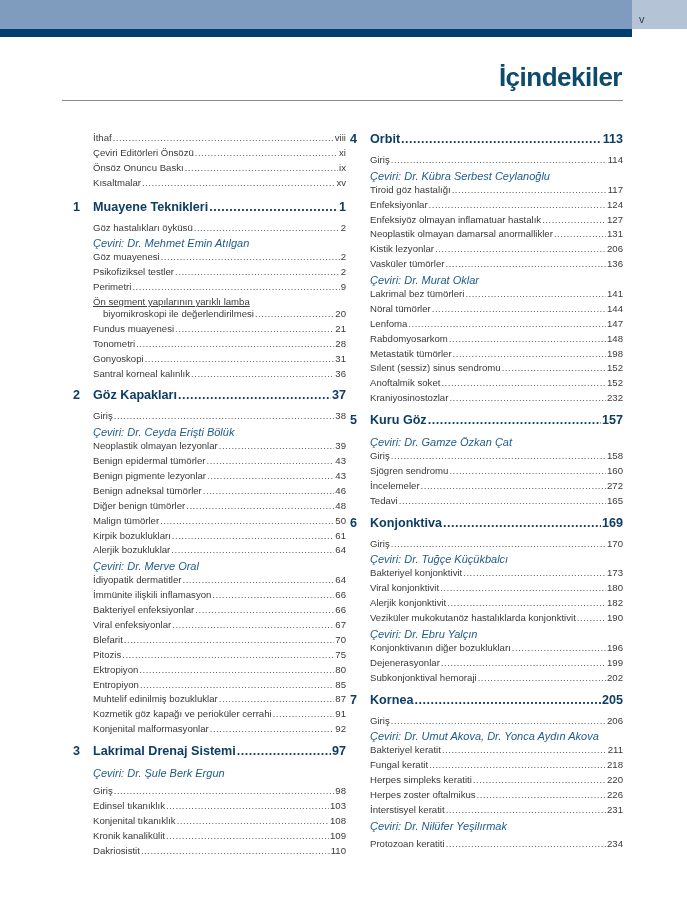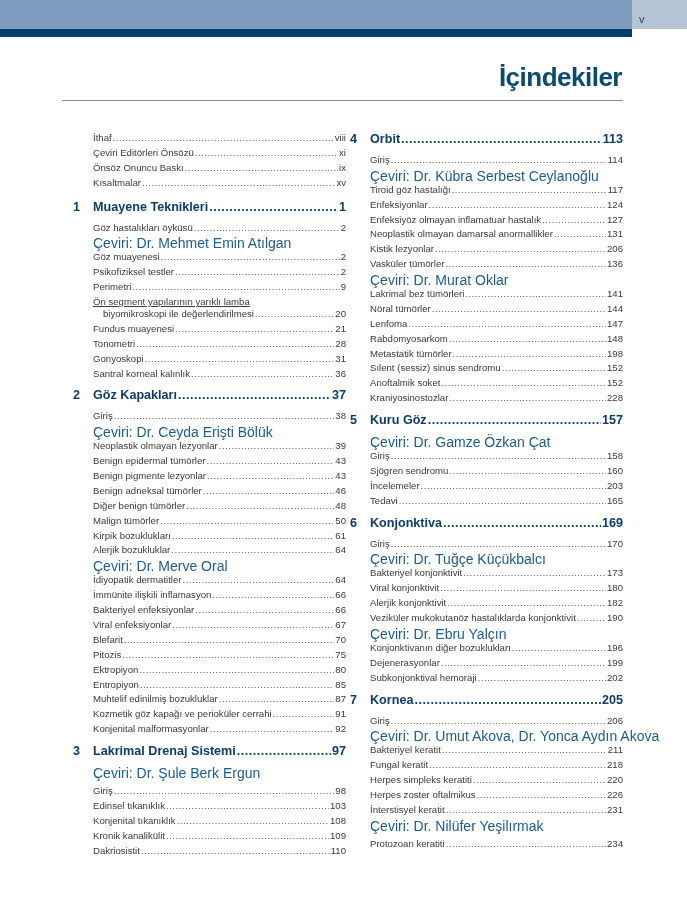--- a/index.html
+++ b/index.html
@@ -19,21 +19,21 @@
   .col-right { left: 350px; }
 
   .entry { position: relative; display: flex; align-items: baseline; height: 14.9px; font-size: 9.6px; margin-left: 20px; white-space: nowrap; }
   .entry .lbl { flex: 0 0 auto; }
   .entry .dots { flex: 1 1 auto; overflow: hidden; color: #555; letter-spacing: 0.5px; margin: 0 1px; }
   .entry .dots::before { content: "................................................................................................................................................................................"; }
   .entry .pg { flex: 0 0 auto; }
   .entry.wrap1 { height: 12px; text-decoration: underline; }
   .entry.wrap2 .lbl { padding-left: 10px; }
 
-  .trans { height: 14.9px; font-size: 14px; color: #1f5b8a; margin-left: 20px; line-height: 14.9px; white-space: nowrap; }
+  .trans { height: 14.9px; font-size: 11px; font-style: italic; color: #1f5b8a; margin-left: 20px; line-height: 14.9px; white-space: nowrap; }
   .trans.gap-after { margin-bottom: 4px; }
 
   .chapter { display: flex; align-items: baseline; height: 22px; margin-top: 6px; font-size: 12.6px; font-weight: bold; color: #0e3d66; white-space: nowrap; }
   .chapter.first { margin-top: 0; }
   .chapter .num { width: 20px; flex: 0 0 auto; color: #0e3d66; }
   .chapter .lbl { flex: 0 0 auto; }
   .chapter .dots { flex: 1 1 auto; overflow: hidden; margin: 0 1px; letter-spacing: 0.5px; }
   .chapter .dots::before { content: "................................................................................................................................................................................"; }
   .chapter .pg { flex: 0 0 auto; }
 
@@ -348,21 +348,21 @@
       <span class="pg">152</span>
     </div>
   <div class="entry">
       <span class="lbl">Anoftalmik soket</span>
       <span class="dots"></span>
       <span class="pg">152</span>
     </div>
   <div class="entry">
       <span class="lbl">Kraniyosinostozlar</span>
       <span class="dots"></span>
-      <span class="pg">228</span>
+      <span class="pg">232</span>
     </div>
 
   <div class="chapter">
       <span class="num">5</span>
       <span class="lbl">Kuru Göz</span>
       <span class="dots"></span>
       <span class="pg">157</span>
     </div>
   <div class="trans">Çeviri: Dr. Gamze Özkan Çat</div>
   <div class="entry">
@@ -371,21 +371,21 @@
       <span class="pg">158</span>
     </div>
   <div class="entry">
       <span class="lbl">Sjögren sendromu</span>
       <span class="dots"></span>
       <span class="pg">160</span>
     </div>
   <div class="entry">
       <span class="lbl">İncelemeler</span>
       <span class="dots"></span>
-      <span class="pg">203</span>
+      <span class="pg">272</span>
     </div>
   <div class="entry">
       <span class="lbl">Tedavi</span>
       <span class="dots"></span>
       <span class="pg">165</span>
     </div>
 
   <div class="chapter">
       <span class="num">6</span>
       <span class="lbl">Konjonktiva</span>

